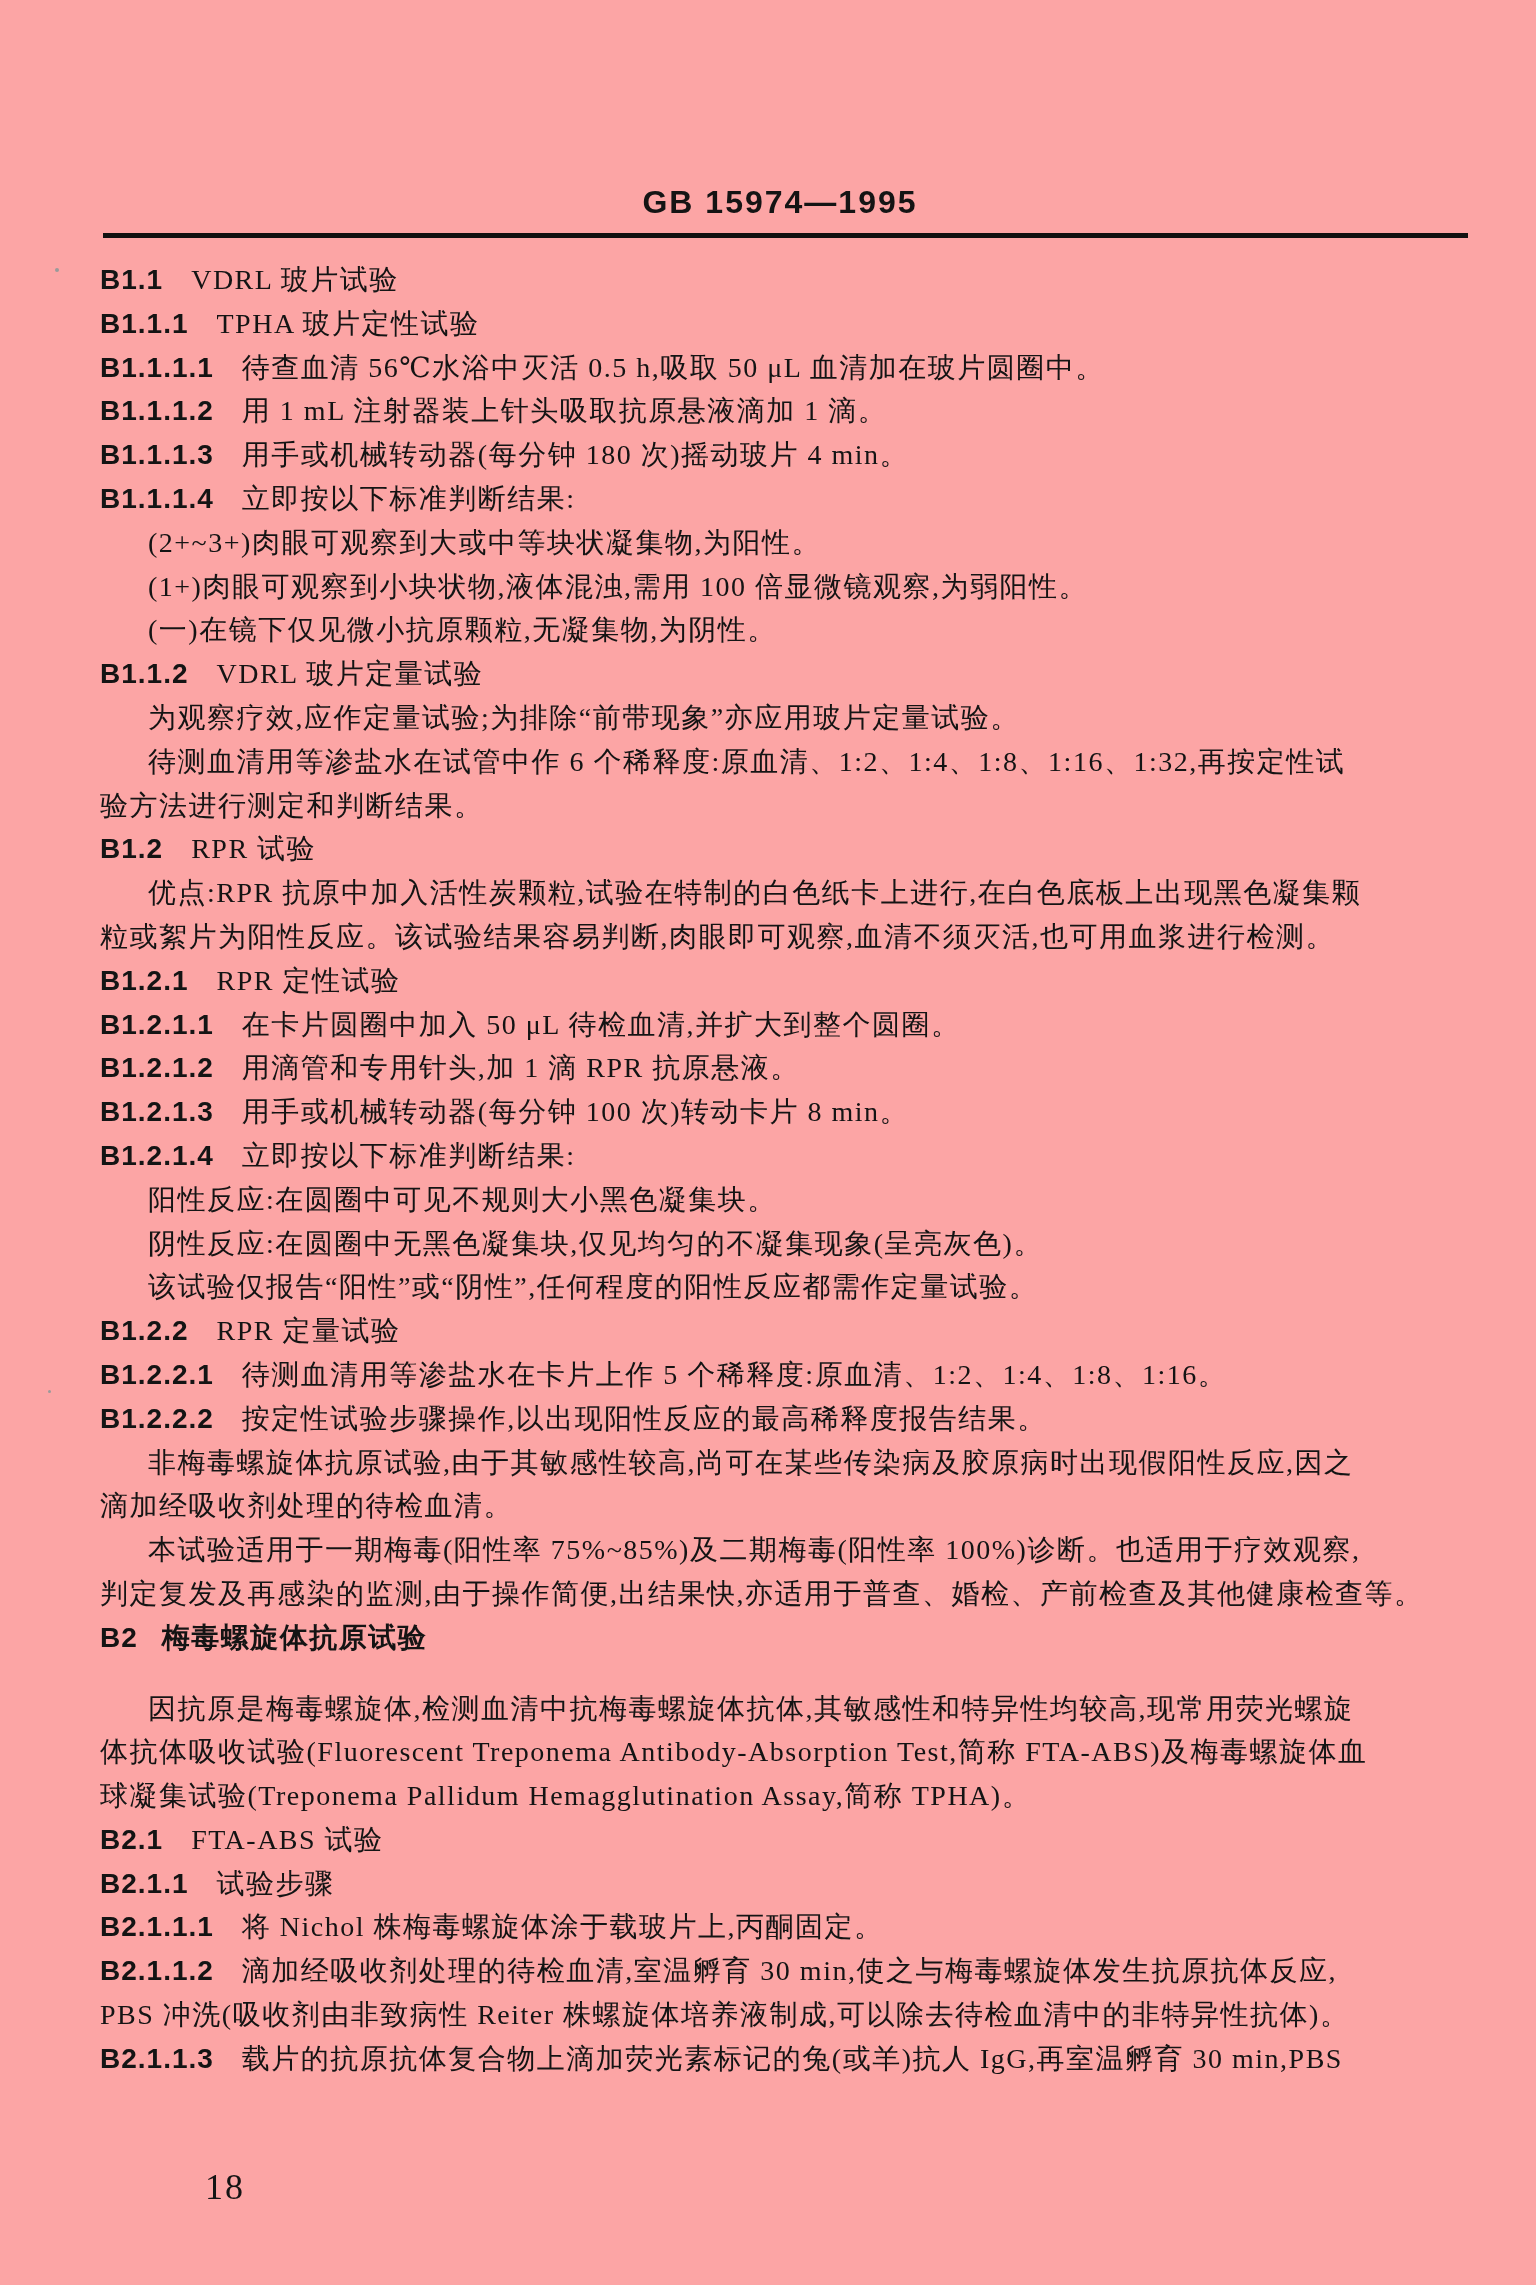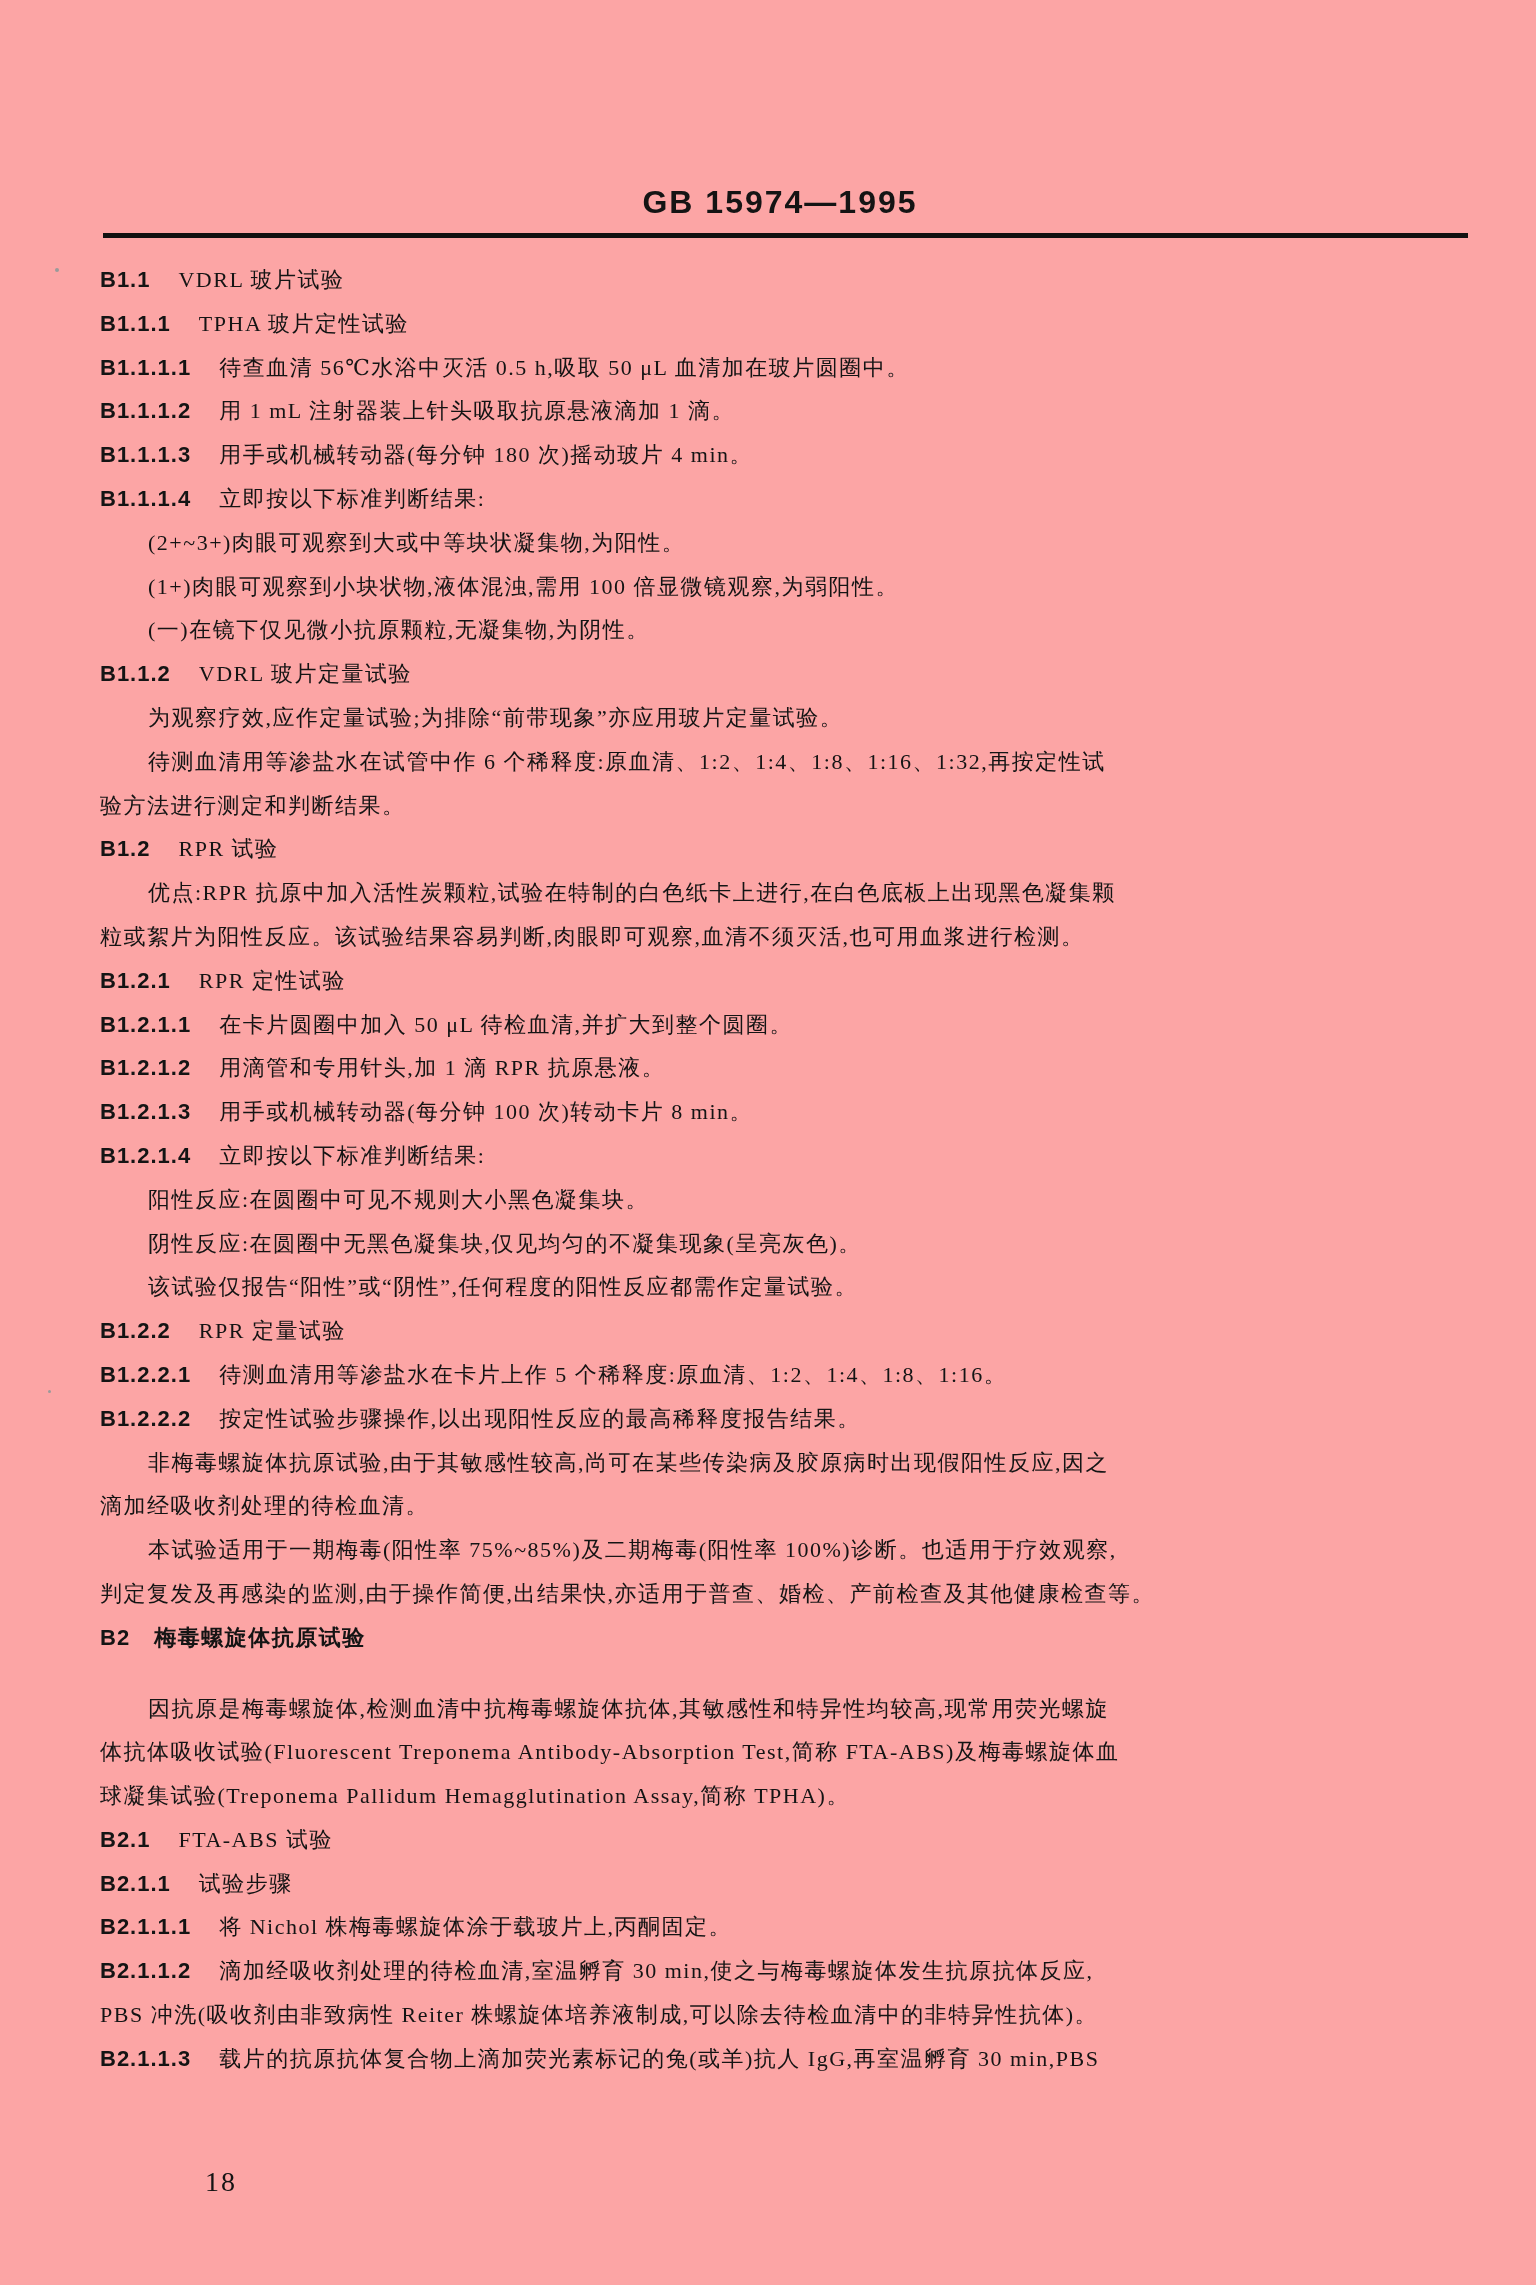--- a/index.html
+++ b/index.html
@@ -33,21 +33,21 @@
     left: 103px;
     width: 1365px;
     height: 5px;
     background: #111111;
   }
   .doc-body {
     position: absolute;
     top: 258px;
     left: 100px;
     width: 1350px;
-    font-size: 22px;
+    font-size: 28px;
   }
   .line {
     line-height: 43.8px;
     height: 43.8px;
     white-space: nowrap;
     letter-spacing: 1.5px;
   }
   .line .num {
     font-weight: bold;
     margin-right: 28px;
@@ -59,21 +59,21 @@
   .h2 {
     margin-bottom: 27px;
     font-weight: bold;
     font-family: "Liberation Sans", "DejaVu Sans", sans-serif;
   }
   .h2 .num { margin-right: 24px; }
   .page-number {
     position: absolute;
     left: 205px;
     top: 2166px;
-    font-size: 28px;
+    font-size: 36px;
     letter-spacing: 2px;
   }
   .speck {
     position: absolute;
     background: #9a9a9a;
     border-radius: 50%;
   }
   .speck-1 { left: 55px;  top: 268px;  width: 4px; height: 4px; }
   .speck-2 { left: 48px;  top: 1390px; width: 3px; height: 3px; }
 </style>

